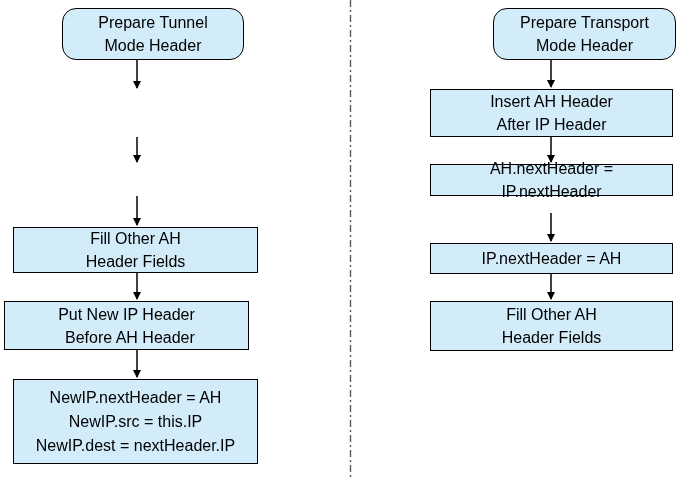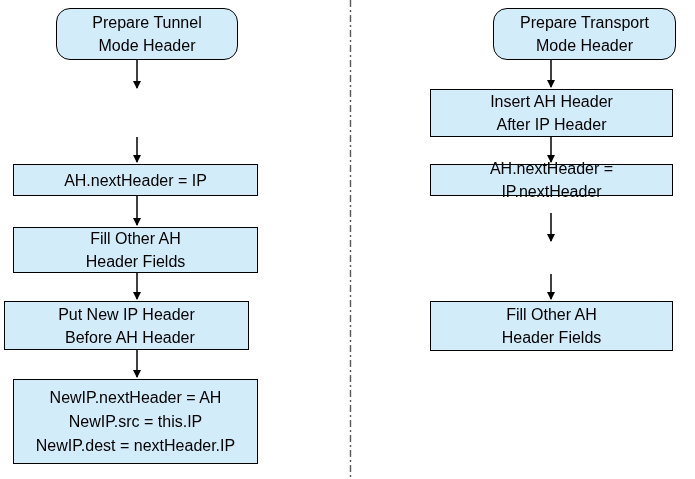--- a/index.html
+++ b/index.html
@@ -24,21 +24,21 @@
     display: flex;
     align-items: center;
     justify-content: center;
     text-align: center;
     white-space: pre-line;
     font-size: 16px;
     line-height: 23px;
   }
   .terminator { border-radius: 14px; }
   
-  .L1 { left: 56px;  top: 8px;   width: 182px; height: 52px; }
+  .L1 { left: 62px;  top: 8px;   width: 182px; height: 52px; }
   .L2 { left: 13px;  top: 90px;  width: 245px; height: 47px; }
   .L3 { left: 13px;  top: 164px; width: 245px; height: 32px; }
   .L4 { left: 13px;  top: 227px; width: 245px; height: 46px; }
   .L5 { left: 4px;  top: 301px; width: 245px; height: 49px; text-align: right; }
   .L6 { left: 13px;  top: 379px; width: 245px; height: 85px; line-height: 24px; }
   
   .R1 { left: 460px; top: 8px;   width: 183px; height: 52px; margin-left: 33px; }
   .R2 { left: 430px; top: 89px;  width: 243px; height: 48px; }
   .R3 { left: 430px; top: 164px; width: 243px; height: 32px; }
   .R4 { left: 430px; top: 243px; width: 243px; height: 31px; }
@@ -50,35 +50,35 @@
     pointer-events: none;
   }
 </style>
 </head>
 <body>
 
 <div class="canvas">
 
   <div class="node terminator L1">Prepare Tunnel
 Mode Header</div>
-  <div class="node L3">AH.nextHeader = IP</div>
   <div class="node L4">Fill Other AH
 Header Fields</div>
   <div class="node L5">Put New IP Header
 Before AH Header</div>
   <div class="node L6">NewIP.nextHeader = AH
 NewIP.src = this.IP
 NewIP.dest = nextHeader.IP</div>
 
   <div class="node terminator R1">Prepare Transport
 Mode Header</div>
   <div class="node R2">Insert AH Header
 After IP Header</div>
   <div class="node R3">AH.nextHeader =
 IP.nextHeader</div>
+  <div class="node R4">IP.nextHeader = AH</div>
   <div class="node R5">Fill Other AH
 Header Fields</div>
 
   <svg class="overlay" width="695" height="479" viewBox="0 0 695 479" xmlns="http://www.w3.org/2000/svg">
     <defs>
       <marker id="ah" markerUnits="userSpaceOnUse" markerWidth="9" markerHeight="9" refX="7" refY="4" orient="auto">
         <path d="M0,0 L8,4 L0,8 Z" fill="#000000"></path>
       </marker>
     </defs>
 

